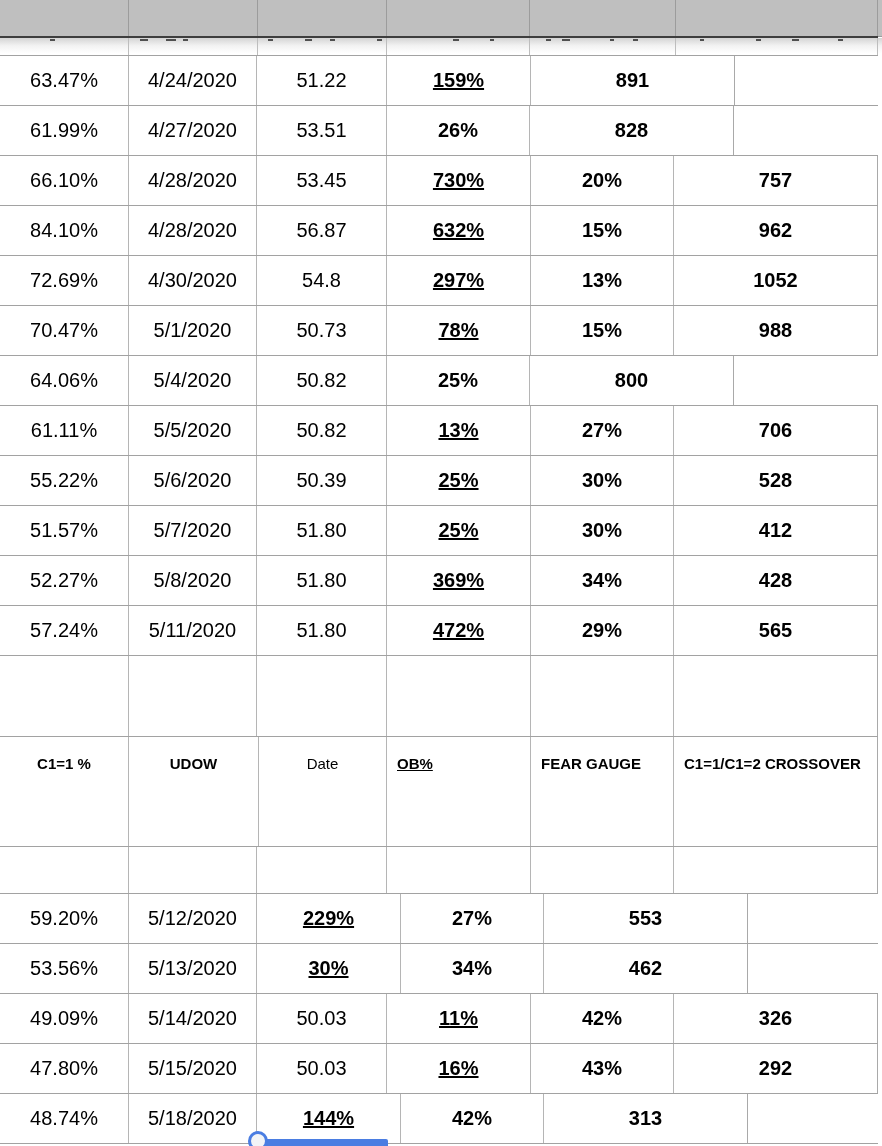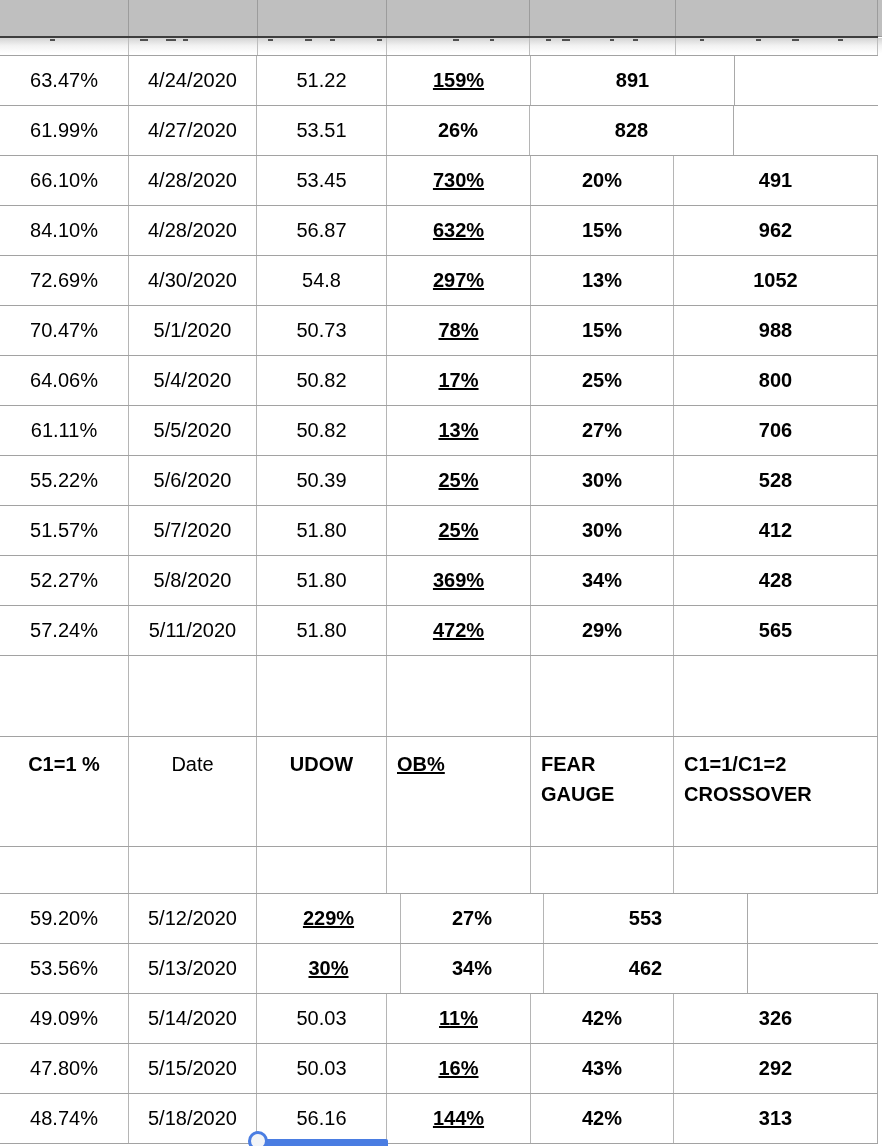--- a/index.html
+++ b/index.html
@@ -63,21 +63,21 @@
   .col4 { width:143px; }
   .col5 { width:204px; border-right-color:#a9a9a9; }
   .bold { font-weight:700; }
 
   .empty-tall  { height:81px; }
   .empty-short { height:47px; }
 
   .header-row { height:110px; }
   .header-row .cell {
     align-items:flex-start; padding-top:12px;
-    font-weight:700; font-size:20px; line-height:30px;
+    font-weight:700; font-size:15px; line-height:30px;
     white-space:normal;
   }
   .header-row .col1 { font-weight:400; }
   .header-row .col3, .header-row .col4, .header-row .col5 {
     justify-content:flex-start; padding-left:10px; padding-right:16px;
     text-align:left;
   }
 
   
   .sel-bar {
@@ -146,21 +146,21 @@
         <div class="cell col2">53.51</div>
         <div class="cell col4 bold">26%</div>
         <div class="cell col5 bold">828</div>
       </div>
       <div class="row">
         <div class="cell col0">66.10%</div>
         <div class="cell col1">4/28/2020</div>
         <div class="cell col2">53.45</div>
         <div class="cell col3 bold">730%</div>
         <div class="cell col4 bold">20%</div>
-        <div class="cell col5 bold">491</div>
+        <div class="cell col5 bold">757</div>
       </div>
       <div class="row">
         <div class="cell col0">84.10%</div>
         <div class="cell col1">4/28/2020</div>
         <div class="cell col2">56.87</div>
         <div class="cell col3 bold">632%</div>
         <div class="cell col4 bold">15%</div>
         <div class="cell col5 bold">962</div>
       </div>
       <div class="row">
@@ -176,21 +176,20 @@
         <div class="cell col1">5/1/2020</div>
         <div class="cell col2">50.73</div>
         <div class="cell col3 bold">78%</div>
         <div class="cell col4 bold">15%</div>
         <div class="cell col5 bold">988</div>
       </div>
       <div class="row">
         <div class="cell col0">64.06%</div>
         <div class="cell col1">5/4/2020</div>
         <div class="cell col2">50.82</div>
-        <div class="cell col3 bold">17%</div>
         <div class="cell col4 bold">25%</div>
         <div class="cell col5 bold">800</div>
       </div>
       <div class="row">
         <div class="cell col0">61.11%</div>
         <div class="cell col1">5/5/2020</div>
         <div class="cell col2">50.82</div>
         <div class="cell col3 bold">13%</div>
         <div class="cell col4 bold">27%</div>
         <div class="cell col5 bold">706</div>
@@ -233,22 +232,22 @@
       <div class="cell col0"></div>
       <div class="cell col1"></div>
       <div class="cell col2"></div>
       <div class="cell col3"></div>
       <div class="cell col4"></div>
       <div class="cell col5"></div>
     </div>
 
   <div class="row header-row">
     <div class="cell col0">C1=1 %</div>
+    <div class="cell col2">UDOW</div>
     <div class="cell col1">Date</div>
-    <div class="cell col2">UDOW</div>
     <div class="cell col3">OB%</div>
     <div class="cell col4">FEAR GAUGE</div>
     <div class="cell col5">C1=1/C1=2 CROSSOVER</div>
   </div>
 
   <div class="row empty-short" id="empty-row-2">
       <div class="cell col0"></div>
       <div class="cell col1"></div>
       <div class="cell col2"></div>
       <div class="cell col3"></div>
@@ -283,21 +282,20 @@
         <div class="cell col0">47.80%</div>
         <div class="cell col1">5/15/2020</div>
         <div class="cell col2">50.03</div>
         <div class="cell col3 bold">16%</div>
         <div class="cell col4 bold">43%</div>
         <div class="cell col5 bold">292</div>
       </div>
       <div class="row">
         <div class="cell col0">48.74%</div>
         <div class="cell col1">5/18/2020</div>
-        <div class="cell col2">56.16</div>
         <div class="cell col3 bold">144%</div>
         <div class="cell col4 bold">42%</div>
         <div class="cell col5 bold">313</div>
       </div>
     </div>
 </div>
 
 <div class="sel-bar"></div>
 <div class="sel-handle"></div>
 

